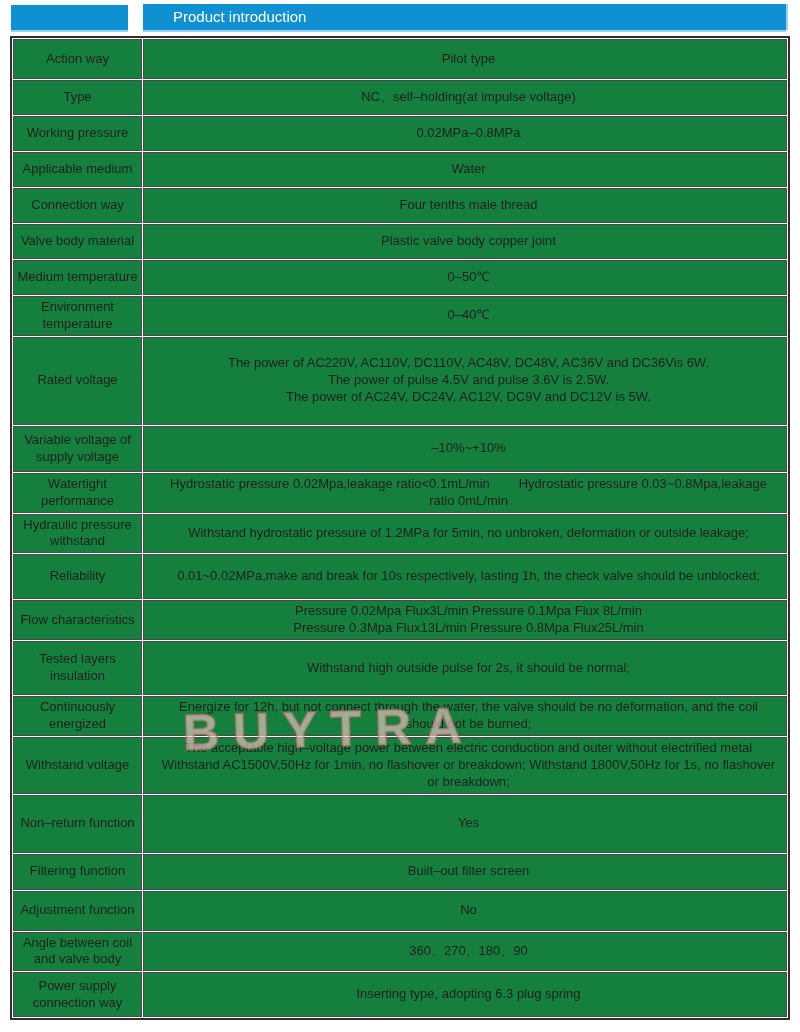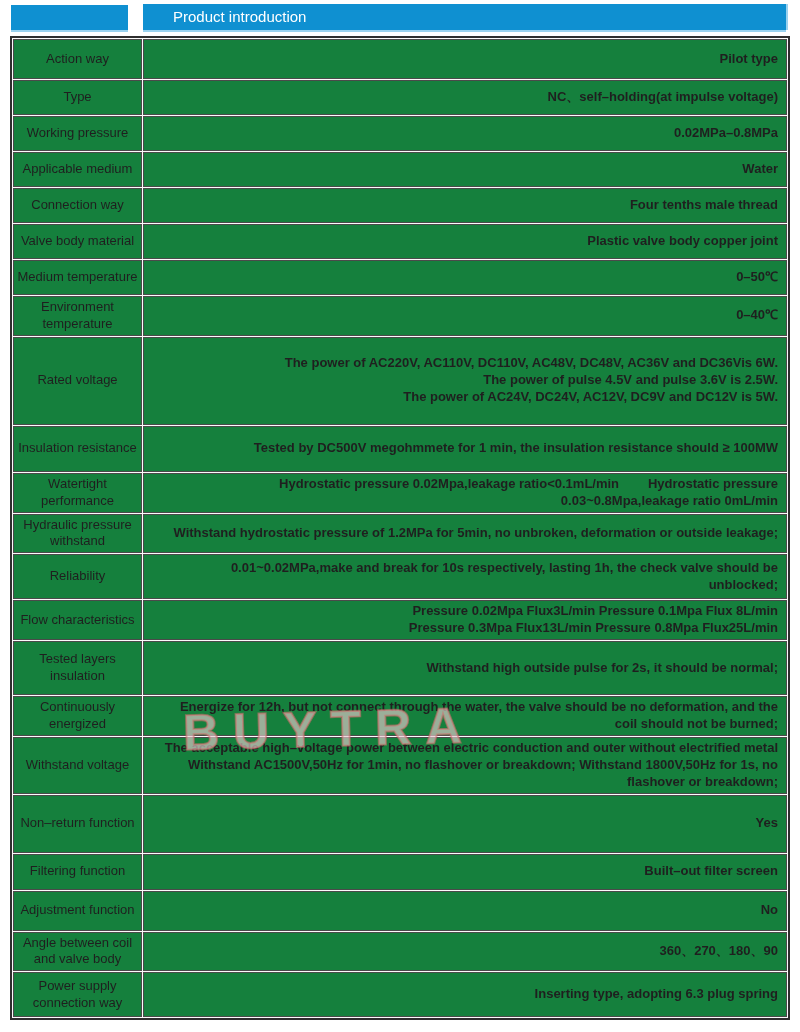--- a/index.html
+++ b/index.html
@@ -47,23 +47,22 @@
     font-size: 13px;
     line-height: 1.3;
   }
   td.label {
     width: 121px;
     text-align: center;
     padding: 2px 3px;
   }
   td.value {
     padding: 2px 8px 2px 15px;
-    text-align: right;
+    text-align: center;
     white-space: pre-wrap;
-    font-weight: bold;
   }
   td.small-label { font-size: 10.5px; }
   td.small-value { font-size: 11.5px; }
 
   
   table.spec tr          { height: 35px; }
   table.spec tr:nth-child(1)  { height: 40px; }
   table.spec tr:nth-child(9)  { height: 88px; }
   table.spec tr:nth-child(10) { height: 46px; }
   table.spec tr:nth-child(12) { height: 38px; }
@@ -136,22 +135,22 @@
           <td class="label small-label">Environment temperature</td>
           <td class="value">0–40℃</td>
         </tr>
         <tr>
           <td class="label">Rated voltage</td>
           <td class="value">The power of AC220V, AC110V, DC110V, AC48V, DC48V, AC36V and DC36Vis 6W.
 The power of pulse 4.5V and pulse 3.6V is 2.5W.
 The power of AC24V, DC24V, AC12V, DC9V and DC12V is 5W.</td>
         </tr>
         <tr>
-          <td class="label small-label">Insulation resistance</td>
-          <td class="value">Tested by DC500V megohmmete for 1 min, the insulation resistance should ≥ 100MW</td>
+          <td class="label">Variable voltage of supply voltage</td>
+          <td class="value">–10%~+10%</td>
         </tr>
         <tr>
           <td class="label small-label">Watertight performance</td>
           <td class="value small-value">Hydrostatic pressure 0.02Mpa,leakage ratio&lt;0.1mL/min        Hydrostatic pressure 0.03~0.8Mpa,leakage ratio 0mL/min</td>
         </tr>
         <tr>
           <td class="label">Hydraulic pressure withstand</td>
           <td class="value">Withstand hydrostatic pressure of 1.2MPa for 5min, no unbroken, deformation or outside leakage;</td>
         </tr>
         <tr>

